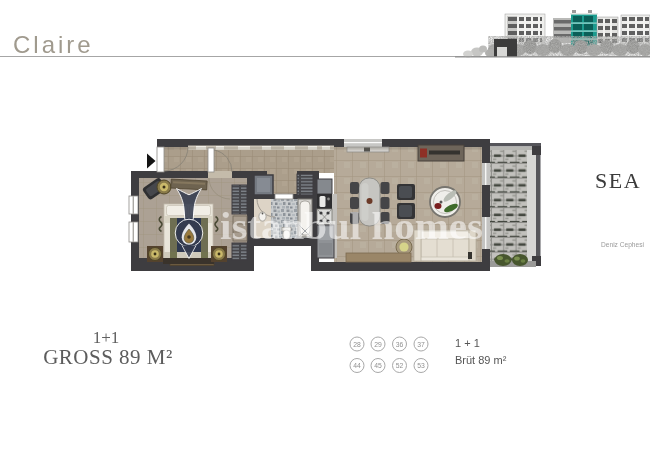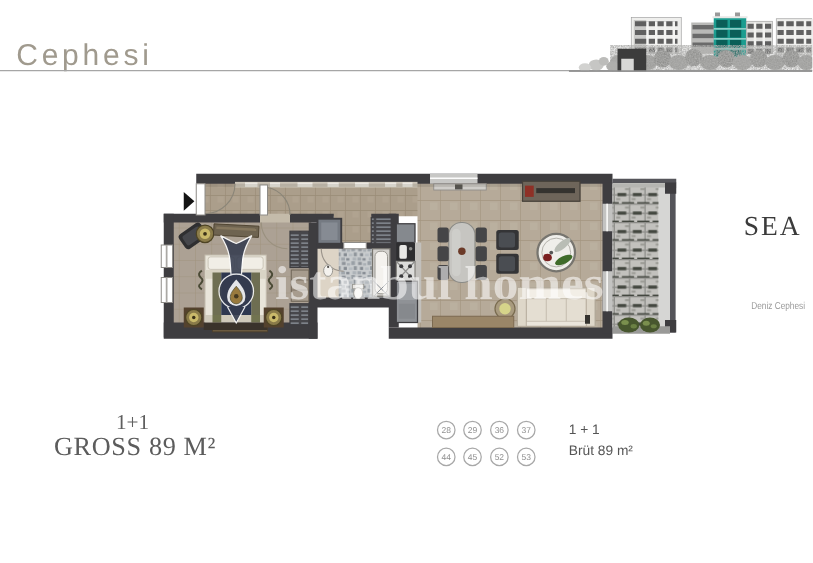--- a/index.html
+++ b/index.html
@@ -2,21 +2,21 @@
 <html><head>
 <meta charset="utf-8">
 <style>
 html,body{margin:0;padding:0}
 body{width:650px;height:450px;background:#fff;font-family:"Liberation Sans",sans-serif;position:relative;overflow:hidden}
 .abs{position:absolute}
 </style>
 </head>
 <body>
 
-<div class="abs" style="left:13px;top:31px;font-size:24px;letter-spacing:3px;color:#a09a8e">Cephesi</div>
+<div class="abs" style="left:13px;top:31px;font-size:24px;letter-spacing:3px;color:#a09a8e">Claire</div>
 
 <div class="abs" style="left:0;top:55.5px;width:650px;height:1.5px;background:#a6a6a6"></div>
 
 <svg class="abs" style="left:455px;top:0" width="195" height="58" viewBox="0 0 195 58">
 <defs>
 <filter id="grain" x="-10%" y="-10%" width="120%" height="120%">
 <feTurbulence type="fractalNoise" baseFrequency="0.9" numOctaves="2" result="n"></feTurbulence>
 <feColorMatrix in="n" type="matrix" values="0 0 0 0 0.42 0 0 0 0 0.42 0 0 0 0 0.41 0 0 0 1.4 -0.1"></feColorMatrix>
 <feComposite operator="in" in2="SourceGraphic"></feComposite>
 </filter>

